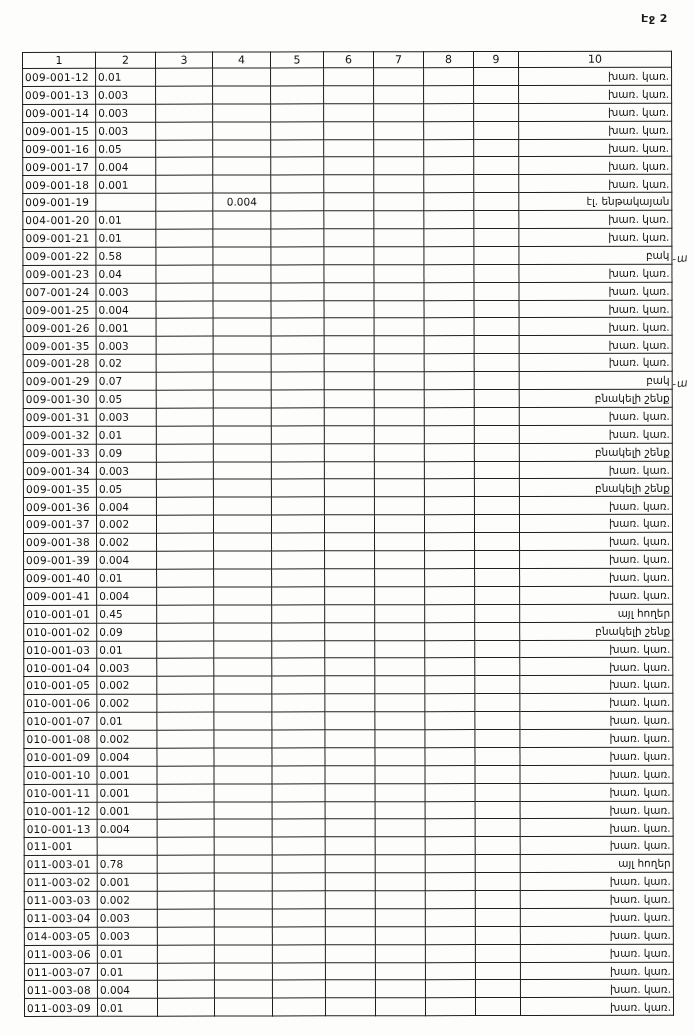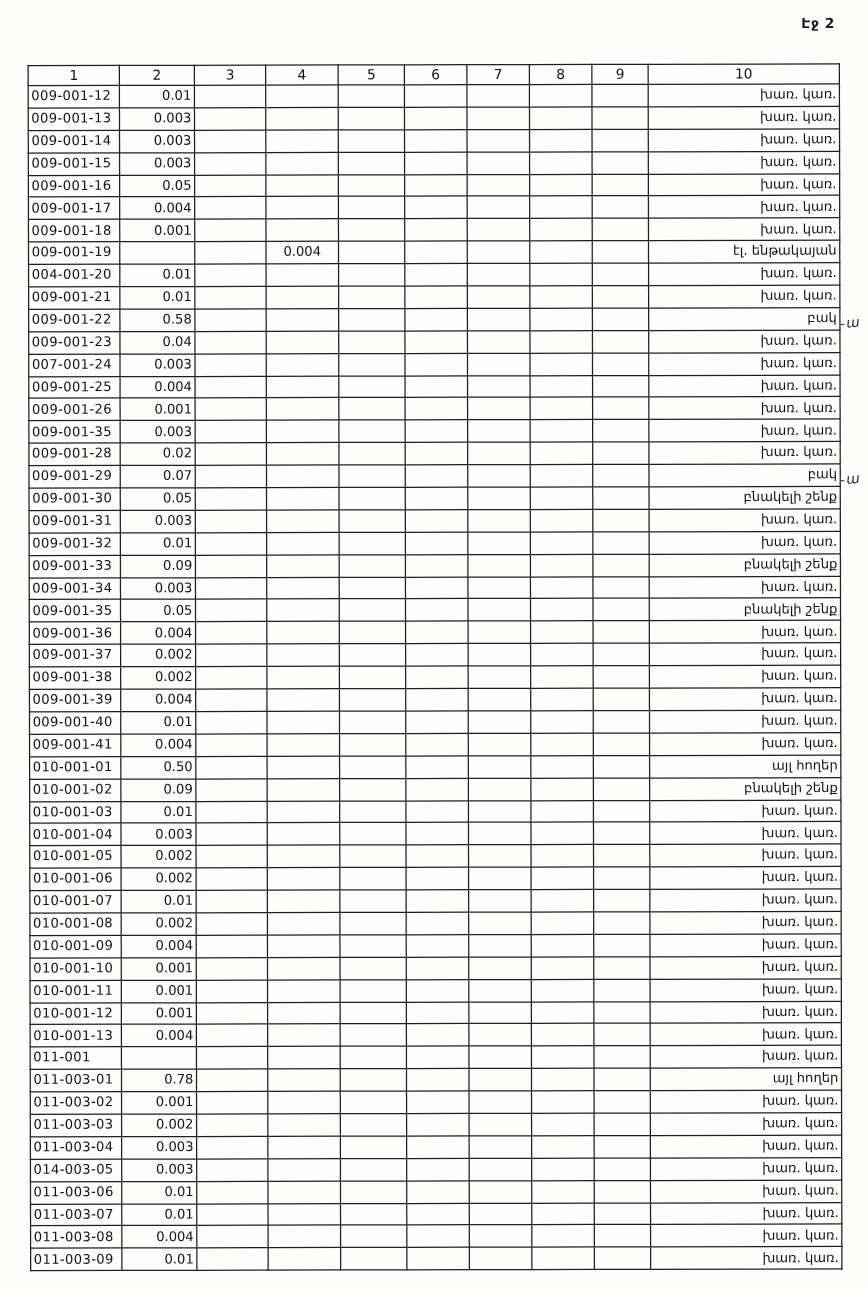--- a/index.html
+++ b/index.html
@@ -46,21 +46,21 @@
     color: #121212;
   }
   table.parcel-table thead tr { height: 16px; }
   table.parcel-table tbody tr { height: 17.9px; }
   table.parcel-table th {
     font-weight: 400;
     text-align: center;
     font-size: 11px;
   }
   td.c1  { text-align: left; letter-spacing: 0.3px; }
-  td.c2  { text-align: right; }
+  td.c2  { text-align: left; }
   td.c3, td.c4, td.c5, td.c6, td.c7, td.c8, td.c9 { text-align: center; }
   td.c10 { text-align: right; padding-left: 5px; }
   .margin-note {
     position: absolute;
     font-size: 11px;
     font-style: italic;
     color: #2a2a2a;
     transform: rotate(-6deg);
   }
   .margin-note.n1 { top: 252px; right: 6px; }
@@ -461,21 +461,21 @@
           <td class="c4"></td>
           <td class="c5"></td>
           <td class="c6"></td>
           <td class="c7"></td>
           <td class="c8"></td>
           <td class="c9"></td>
           <td class="c10">խառ. կառ.</td>
         </tr>
         <tr>
           <td class="c1">010-001-01</td>
-          <td class="c2">0.50</td>
+          <td class="c2">0.45</td>
           <td class="c3"></td>
           <td class="c4"></td>
           <td class="c5"></td>
           <td class="c6"></td>
           <td class="c7"></td>
           <td class="c8"></td>
           <td class="c9"></td>
           <td class="c10">այլ հողեր</td>
         </tr>
         <tr>

